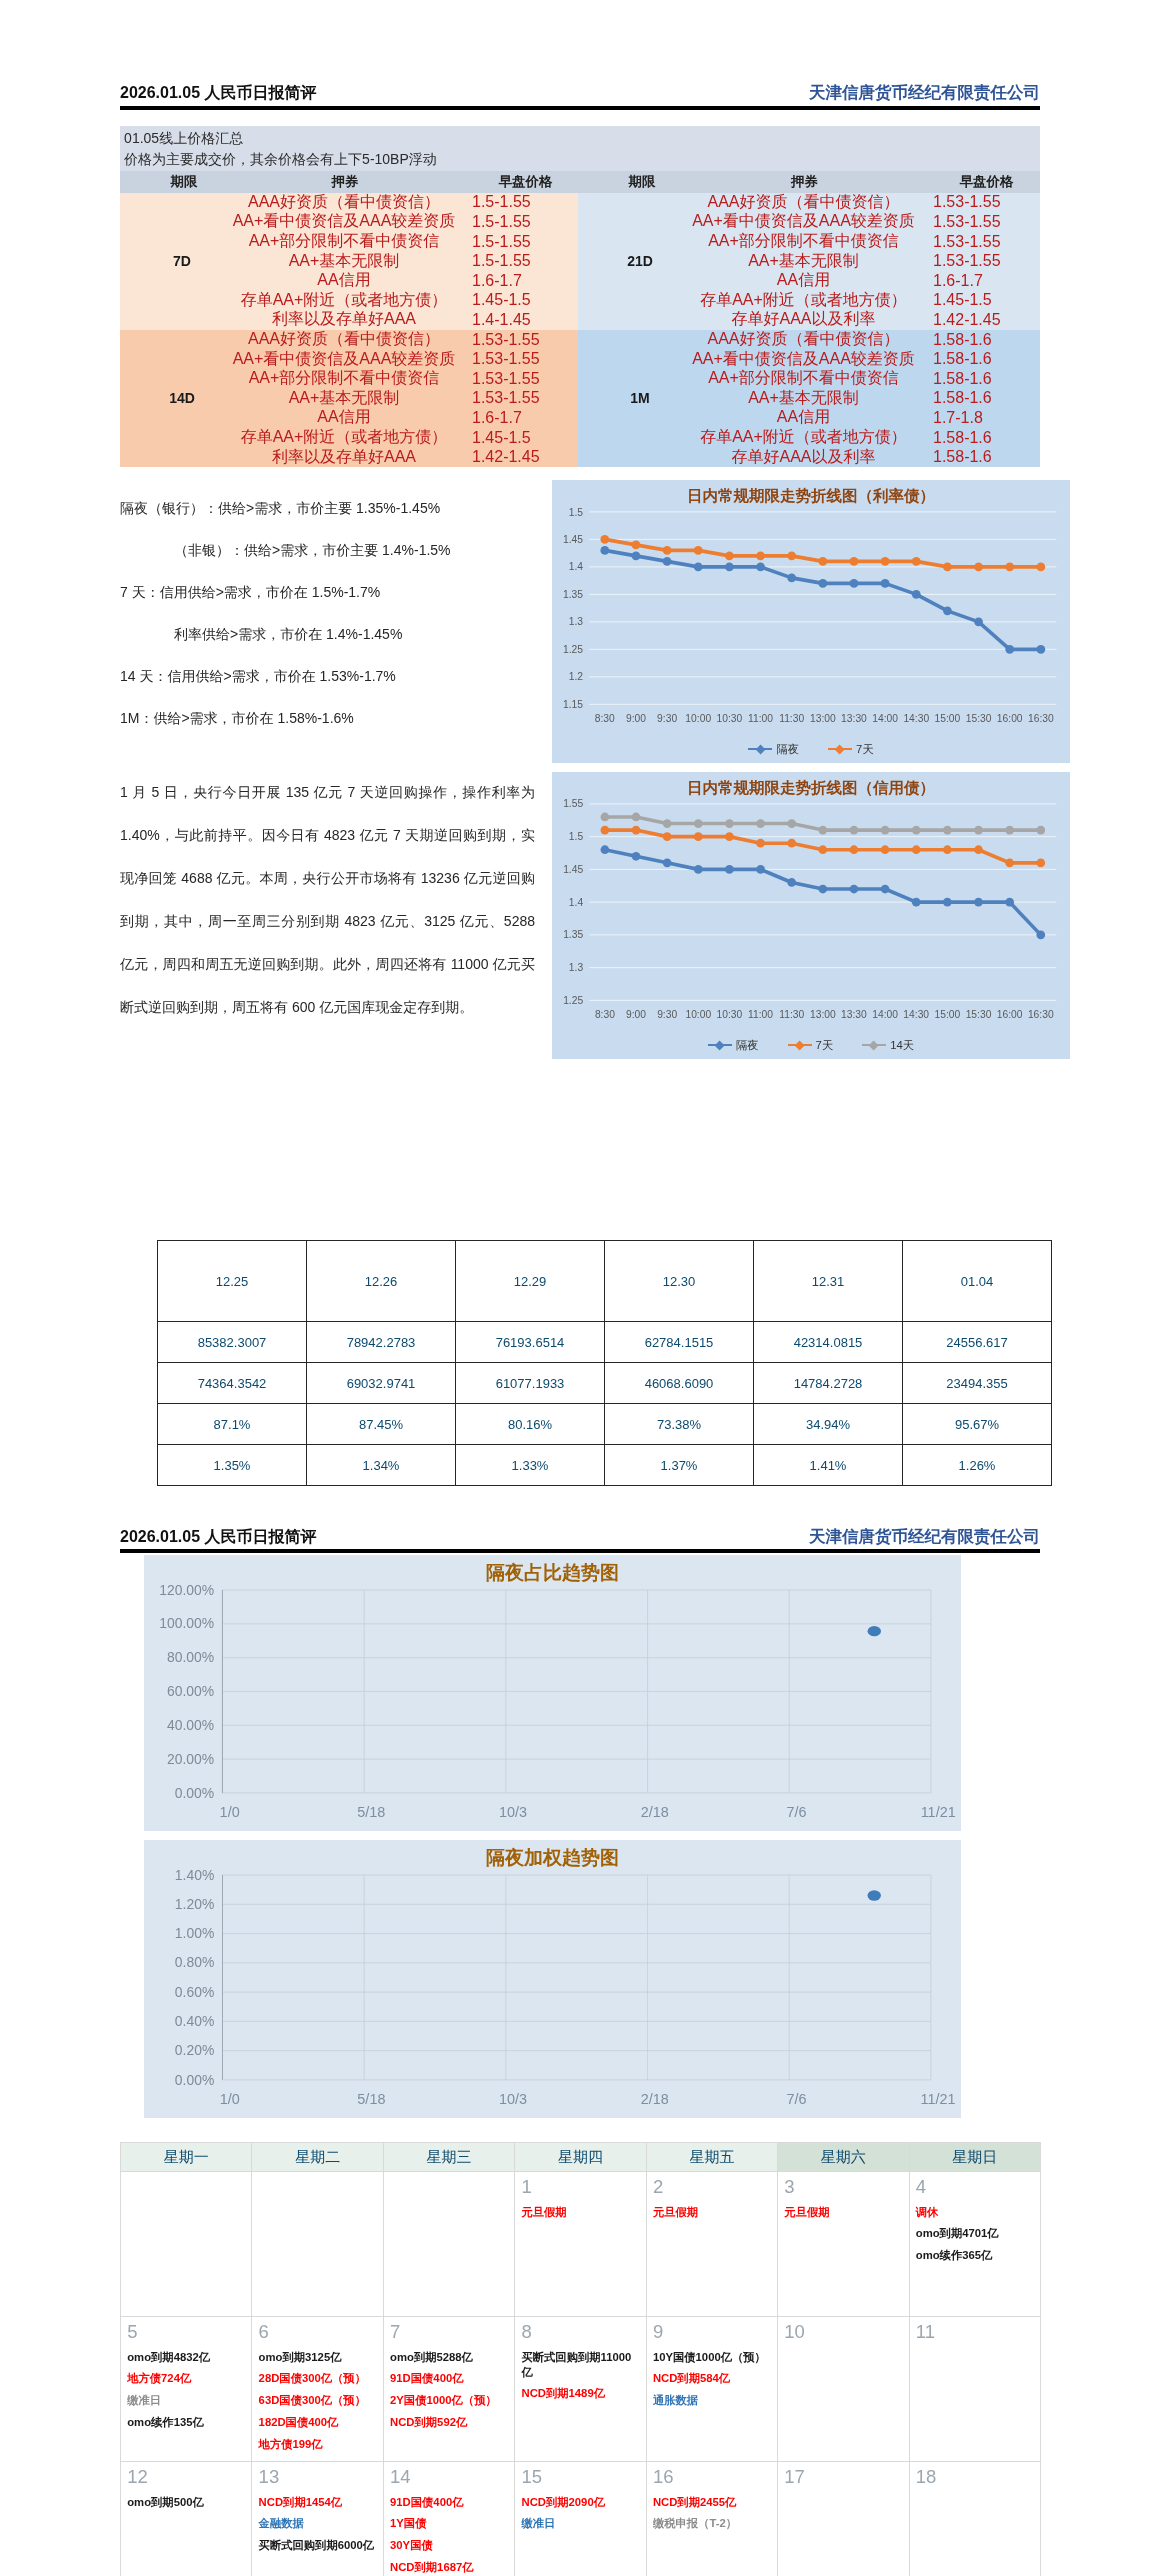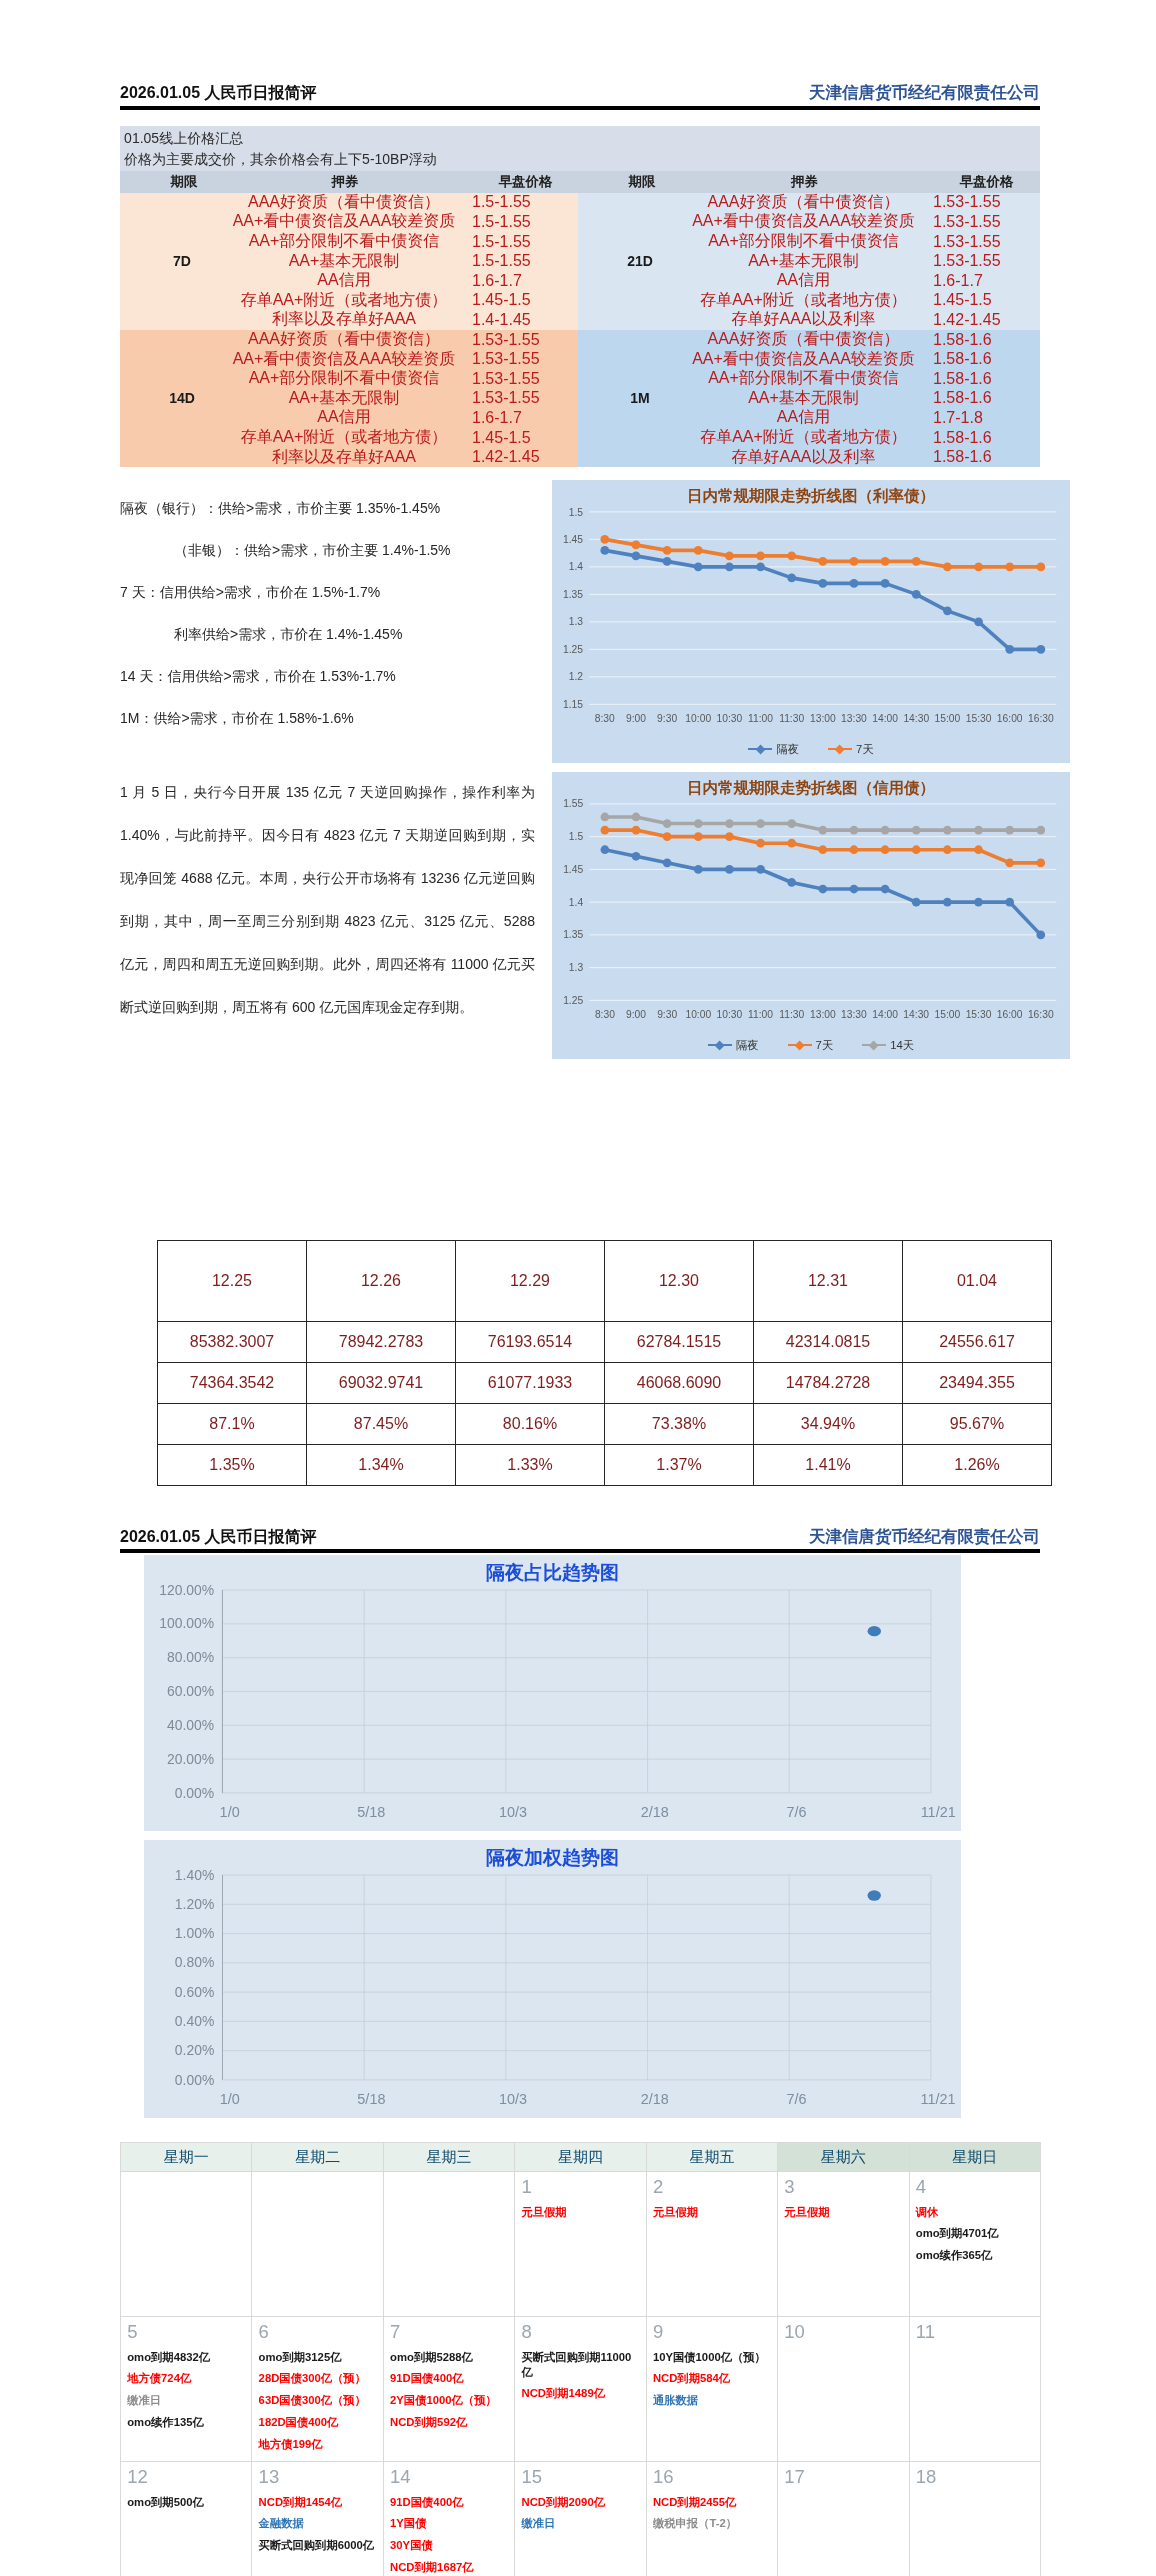--- a/index.html
+++ b/index.html
@@ -52,29 +52,29 @@
   .ichart svg{position:absolute;left:0;top:0;}
   .legend{position:absolute;bottom:6.2px;width:100%;display:flex;justify-content:center;gap:29px;}
   .lg-item{display:flex;align-items:center;gap:4.1px;}
   .lg-swatch{position:relative;width:24px;height:9.3px;}
   .lg-line{position:absolute;left:0;top:3.6px;width:24px;height:2.1px;}
   .lg-dia{position:absolute;left:8.2px;top:1px;width:7.2px;height:7.2px;transform:rotate(45deg);}
   .lg-label{font-size:11.3px;color:#333;}
 
   
   #stats-table{position:absolute;left:157px;top:1240px;width:894px;display:grid;grid-template-columns:repeat(6,1fr);border-top:1px solid #262626;border-left:1px solid #262626;background:#fff;}
-  .st-cell{border-right:1px solid #262626;border-bottom:1px solid #262626;display:flex;align-items:center;justify-content:center;font-size:16px;color:#7f1d1d;}
+  .st-cell{border-right:1px solid #262626;border-bottom:1px solid #262626;display:flex;align-items:center;justify-content:center;font-size:13px;color:#0c4a6e;}
   .st-r0{height:80px;}
   .st-r{height:40px;}
 
   
   .tchart{position:absolute;left:144px;width:817px;background:#dbe6f1;}
   #chart3{top:1555px;height:276px;}
   #chart4{top:1840px;height:278px;}
-  .tchart-title{position:absolute;top:5.2px;width:100%;text-align:center;font-size:19px;font-weight:700;color:#1d4ed8;}
+  .tchart-title{position:absolute;top:5.2px;width:100%;text-align:center;font-size:19px;font-weight:700;color:#a16207;}
   .tchart svg{position:absolute;left:0;top:0;}
 
   
   #calendar{position:absolute;left:120px;top:2142px;width:920px;border-top:0.5px solid #d9d9d9;border-left:0.5px solid #d9d9d9;}
   .cal-header{display:grid;grid-template-columns:repeat(7,1fr);height:29px;}
   .cal-h{display:flex;align-items:center;justify-content:center;font-size:15px;color:#0c4a6e;background:#e7f0ea;border-right:0.5px solid #d9d9d9;border-bottom:0.5px solid #d9d9d9;}
   .cal-h.weekend{background:#d3e1d7;}
   .cal-week{display:grid;grid-template-columns:repeat(7,1fr);height:145px;}
   .cal-cell{background:#fff;border-right:0.5px solid #d9d9d9;border-bottom:0.5px solid #d9d9d9;padding:4.1px 6.2px;overflow:hidden;}
   .cal-day{font-size:18.5px;color:#9ba6b0;}

